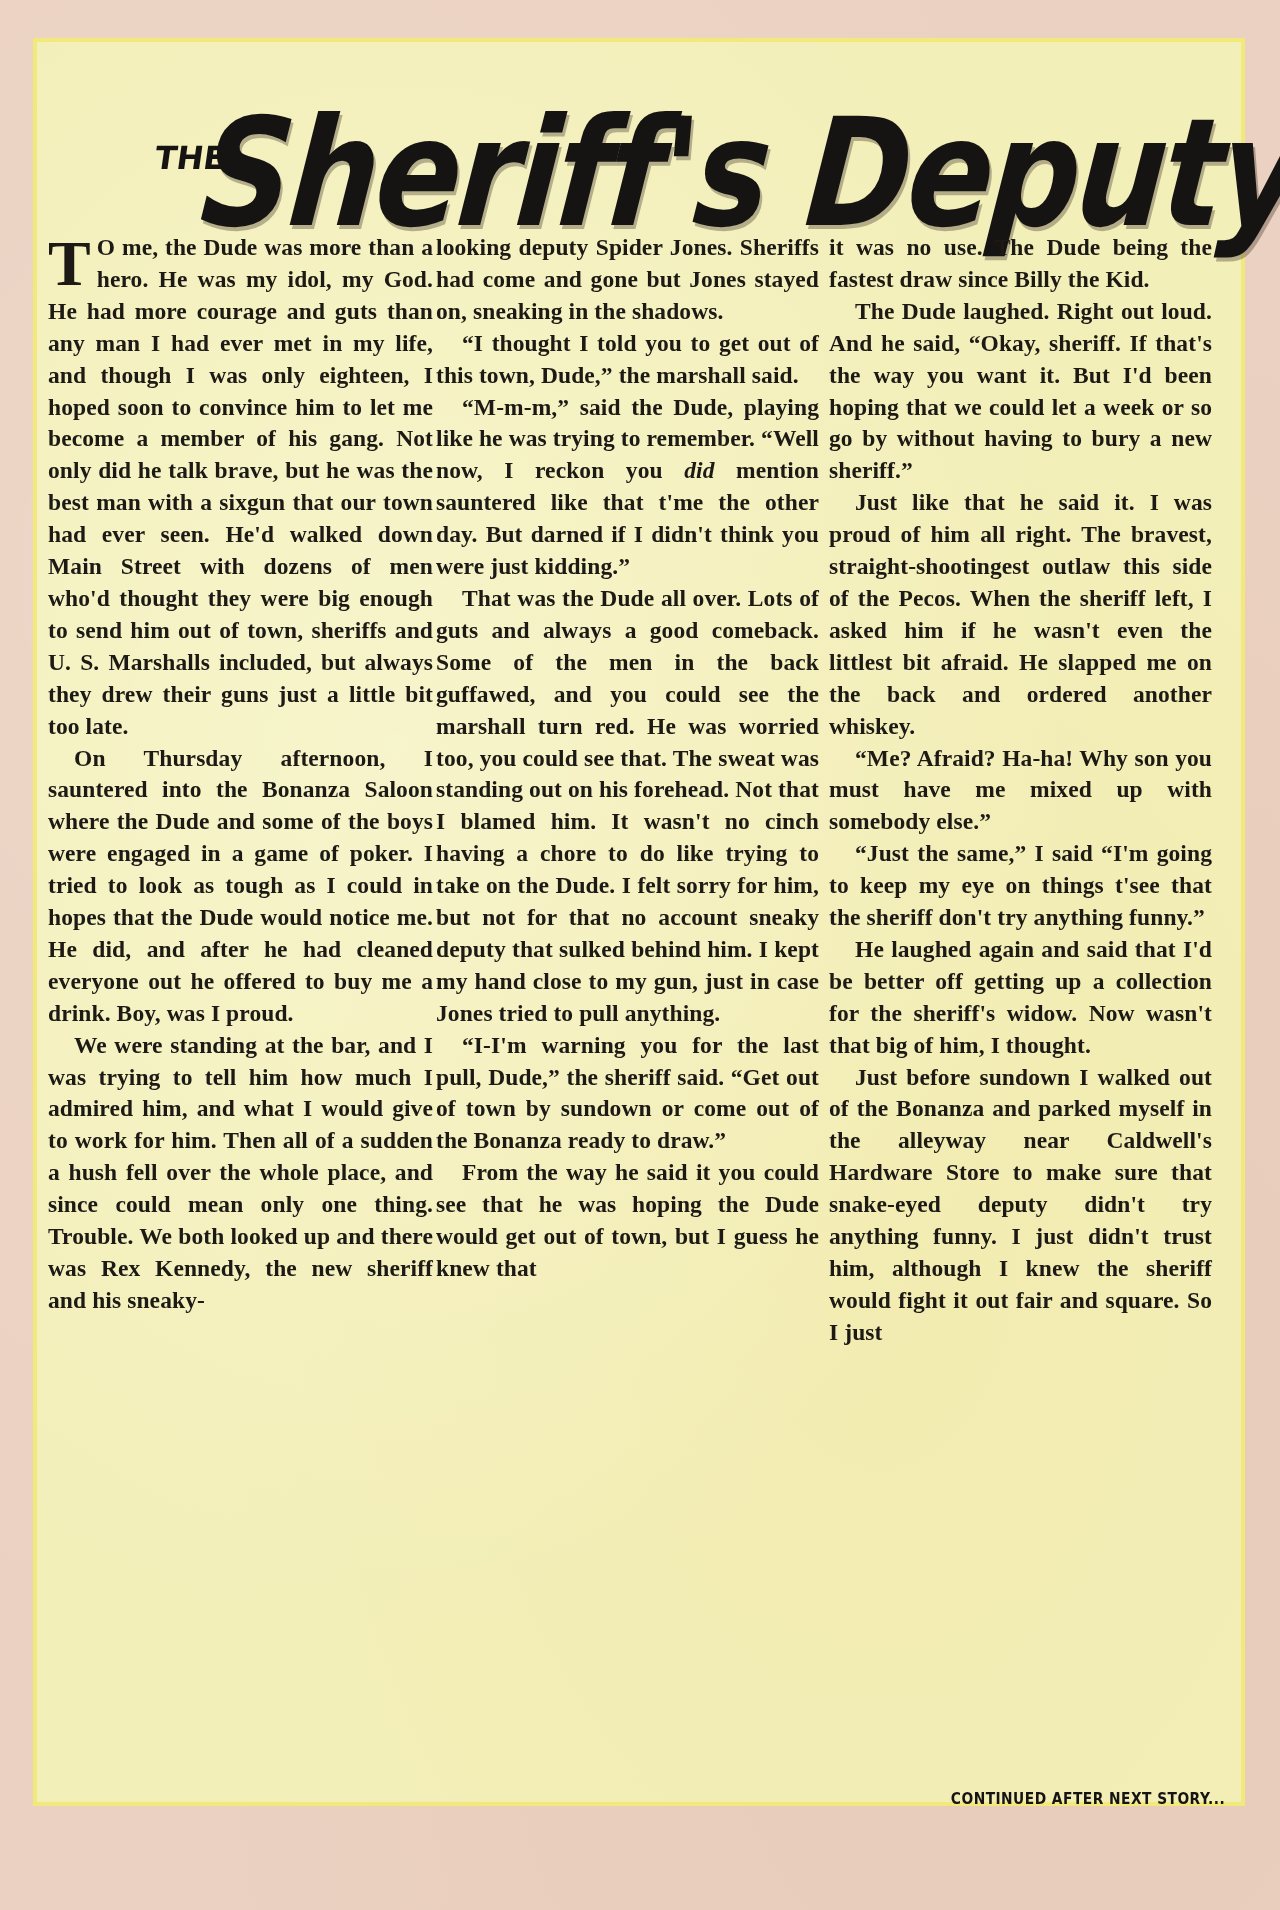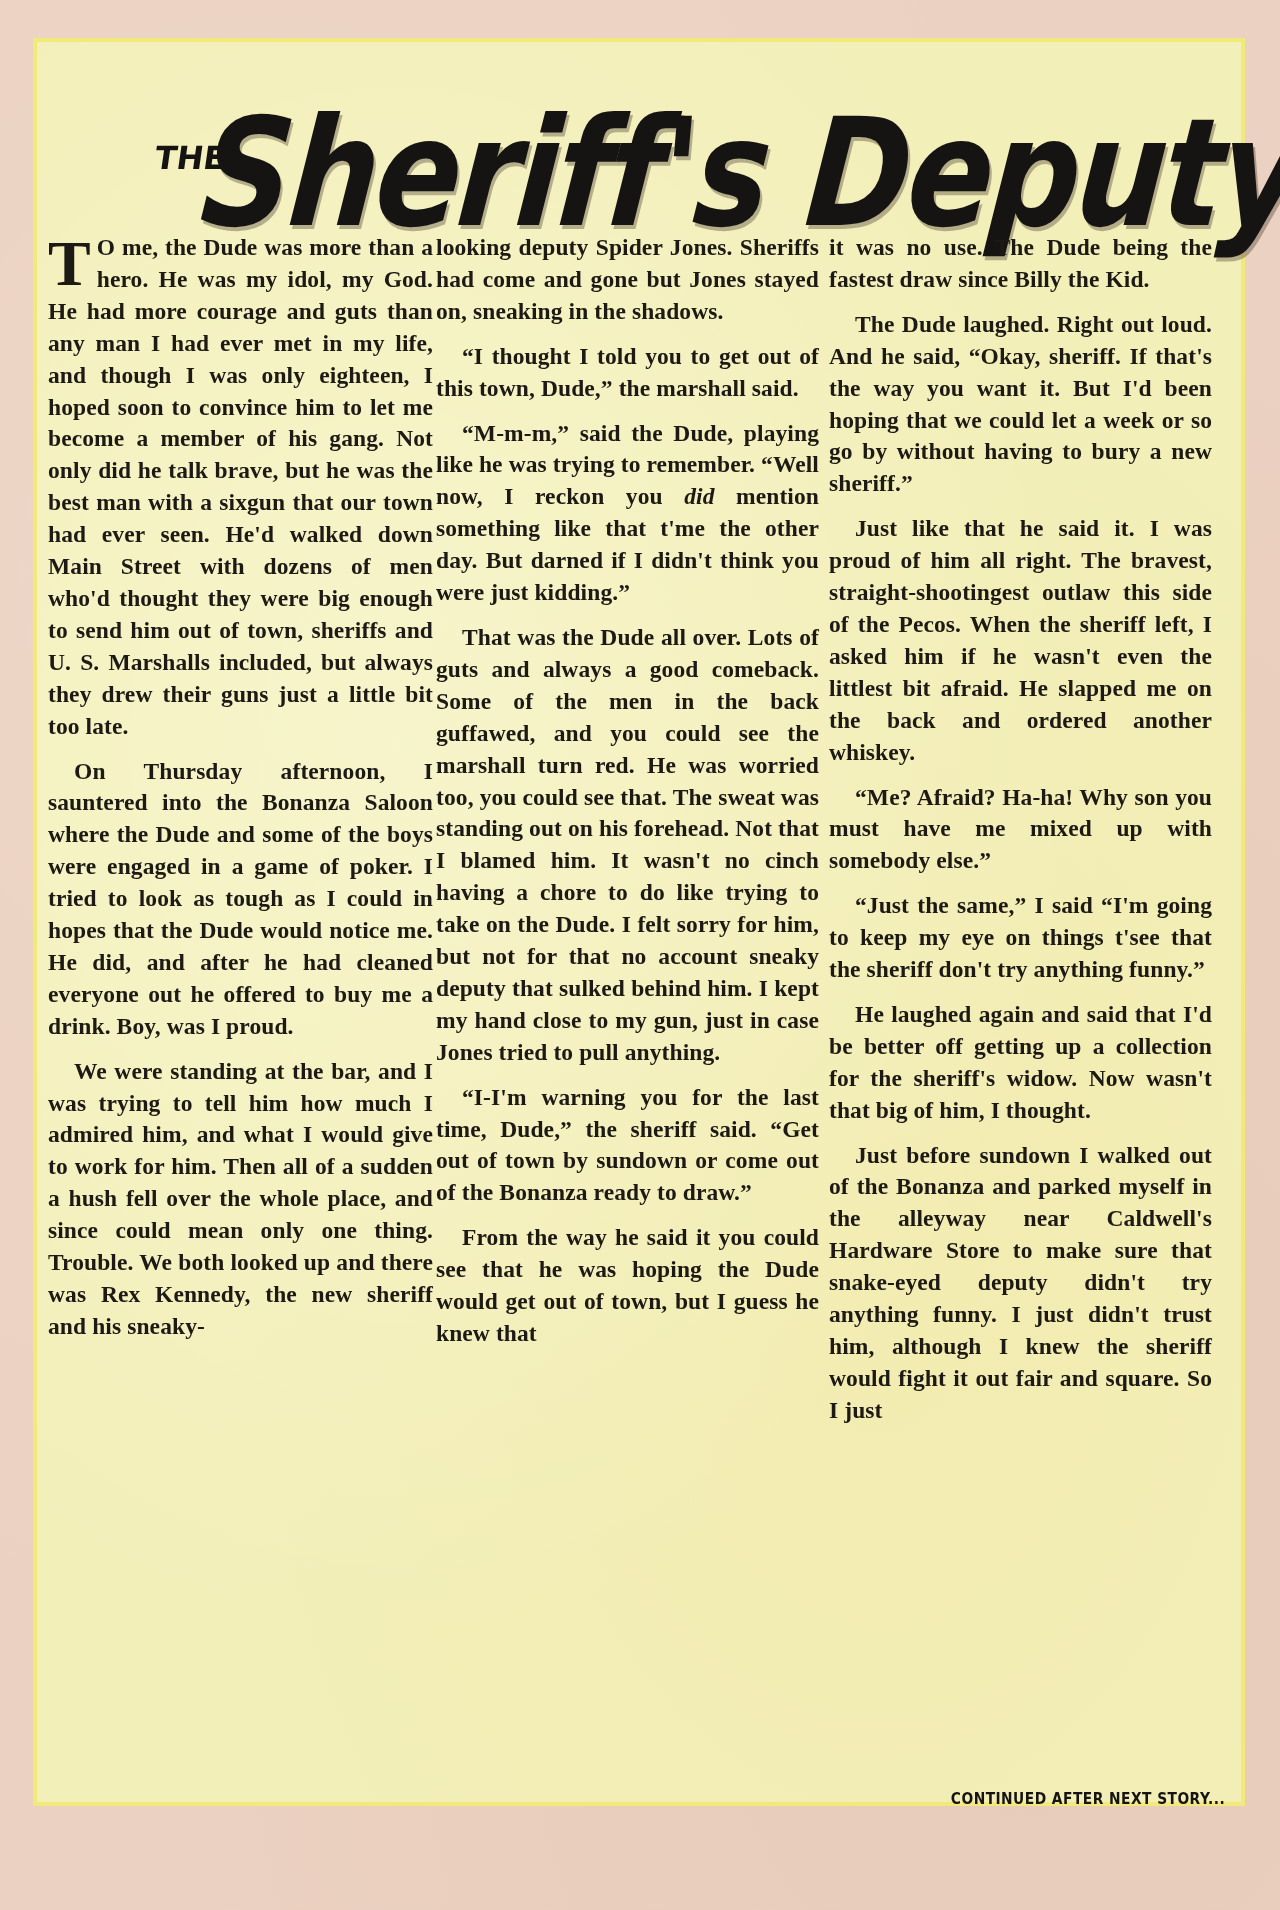--- a/index.html
+++ b/index.html
@@ -49,21 +49,21 @@
   }
   .col {
     position:absolute; top:0; width:385px;
     font-size:23.5px; line-height:31.9px; color:#1d1a16;
     text-align:justify;
     font-weight:bold;
     letter-spacing:0.1px;
   }
   .col p { margin:0 0 0 0; text-indent:26px; }
   .col p.noindent { text-indent:0; }
-  .col p + p { margin-top:13px; }
+  .col p + p { margin-top:0; }
   .col1 { left:0; }
   .col2 { left:388px; width:383px; }
   .col3 { left:781px; width:383px; }
   .dropcap {
     float:left; font-size:64px; line-height:52px;
     margin:6px 6px 0 0; font-weight:bold; color:#1d1a16;
   }
   .continued {
     position:absolute; right:55px; top:1790px;
     font-family:"DejaVu Sans", sans-serif; font-weight:bold;
@@ -88,23 +88,23 @@
 <div class="columns">
   <div class="col col1">
     <p class="noindent"><span class="dropcap">T</span><span>O me, the Dude was more than a hero. He was my idol, my God. He had more courage and guts than any man I had ever met in my life, and though I was only eighteen, I hoped soon to convince him to let me become a member of his gang. Not only did he talk brave, but he was the best man with a sixgun that our town had ever seen. He'd walked down Main Street with dozens of men who'd thought they were big enough to send him out of town, sheriffs and U. S. Marshalls included, but always they drew their guns just a little bit too late.</span></p>
     <p>On Thursday afternoon, I sauntered into the Bonanza Saloon where the Dude and some of the boys were engaged in a game of poker. I tried to look as tough as I could in hopes that the Dude would notice me. He did, and after he had cleaned everyone out he offered to buy me a drink. Boy, was I proud.</p>
     <p>We were standing at the bar, and I was trying to tell him how much I admired him, and what I would give to work for him. Then all of a sudden a hush fell over the whole place, and since could mean only one thing. Trouble. We both looked up and there was Rex Kennedy, the new sheriff and his sneaky-</p>
   </div>
 
   <div class="col col2">
     <p class="noindent">looking deputy Spider Jones. Sheriffs had come and gone but Jones stayed on, sneaking in the shadows.</p>
     <p>“I thought I told you to get out of this town, Dude,” the marshall said.</p>
-    <p><span>“M-m-m,” said the Dude, playing like he was trying to remember. “Well now, I reckon you</span> <em>did</em> <span>mention something like that t'me the other day. But darned if I didn't think you were just kidding.”</span></p>
+    <p><span>“M-m-m,” said the Dude, playing like he was trying to remember. “Well now, I reckon you</span> <em>did</em> <span>mention sauntered like that t'me the other day. But darned if I didn't think you were just kidding.”</span></p>
     <p>That was the Dude all over. Lots of guts and always a good comeback. Some of the men in the back guffawed, and you could see the marshall turn red. He was worried too, you could see that. The sweat was standing out on his forehead. Not that I blamed him. It wasn't no cinch having a chore to do like trying to take on the Dude. I felt sorry for him, but not for that no account sneaky deputy that sulked behind him. I kept my hand close to my gun, just in case Jones tried to pull anything.</p>
-    <p>“I-I'm warning you for the last time, Dude,” the sheriff said. “Get out of town by sundown or come out of the Bonanza ready to draw.”</p>
+    <p>“I-I'm warning you for the last pull, Dude,” the sheriff said. “Get out of town by sundown or come out of the Bonanza ready to draw.”</p>
     <p>From the way he said it you could see that he was hoping the Dude would get out of town, but I guess he knew that</p>
   </div>
 
   <div class="col col3">
     <p class="noindent">it was no use. The Dude being the fastest draw since Billy the Kid.</p>
     <p>The Dude laughed. Right out loud. And he said, “Okay, sheriff. If that's the way you want it. But I'd been hoping that we could let a week or so go by without having to bury a new sheriff.”</p>
     <p>Just like that he said it. I was proud of him all right. The bravest, straight-shootingest outlaw this side of the Pecos. When the sheriff left, I asked him if he wasn't even the littlest bit afraid. He slapped me on the back and ordered another whiskey.</p>
     <p>“Me? Afraid? Ha-ha! Why son you must have me mixed up with somebody else.”</p>
     <p>“Just the same,” I said “I'm going to keep my eye on things t'see that the sheriff don't try anything funny.”</p>
     <p>He laughed again and said that I'd be better off getting up a collection for the sheriff's widow. Now wasn't that big of him, I thought.</p>

